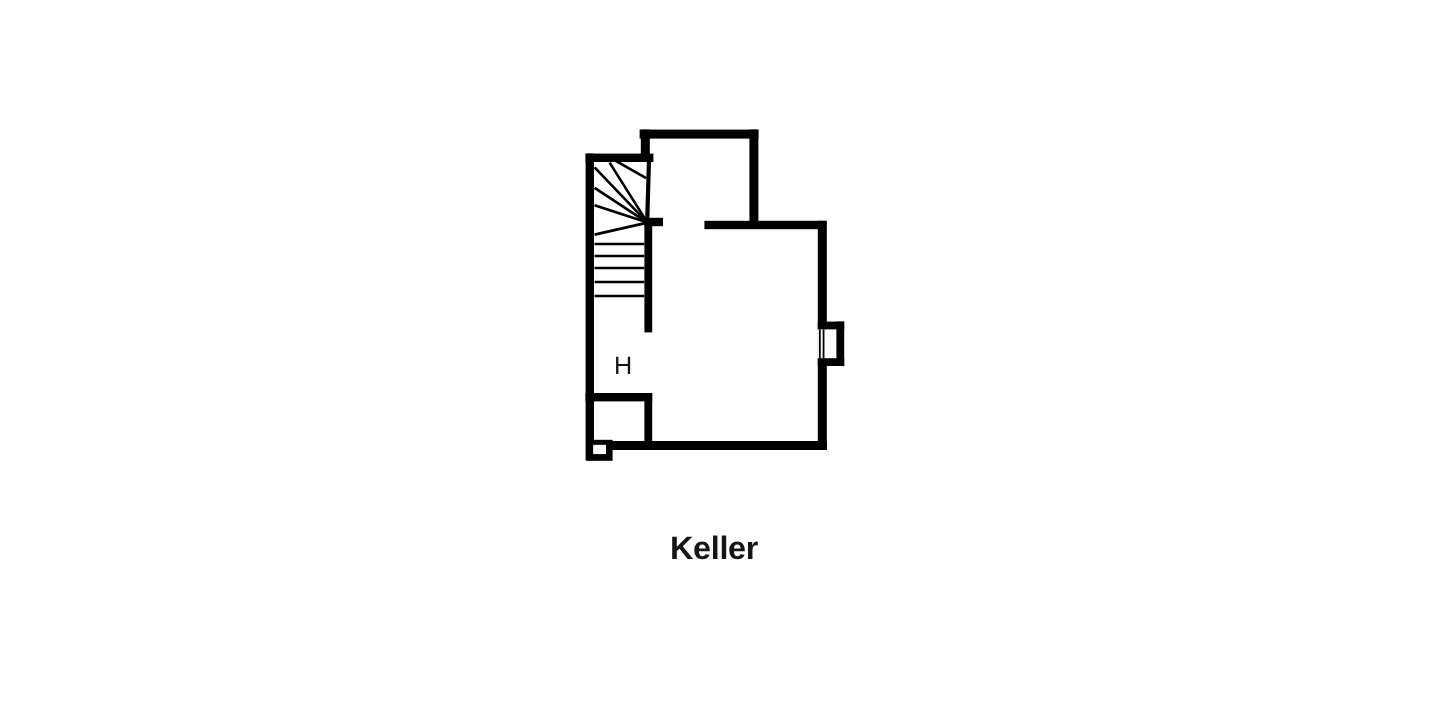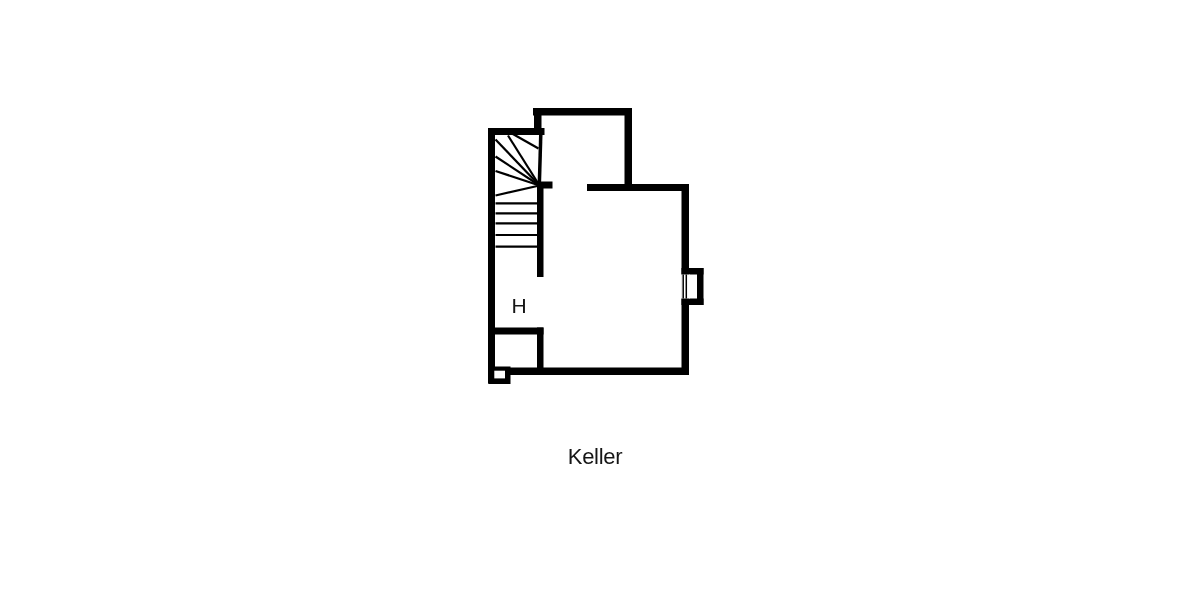--- a/index.html
+++ b/index.html
@@ -32,22 +32,23 @@
   }
   #room-label {
     left: 519px;
     top: 306px;
     font-size: 21px;
     letter-spacing: -0.3px;
   }
   #caption-label {
     left: 595px;
     top: 457px;
-    font-size: 22px;
+    font-size: 27px;
     letter-spacing: -0.3px;
+    font-weight: bold;
   }
 </style>
 </head>
 <body>
 
 <div id="canvas" style="background: rgb(255, 255, 255);">
   <svg id="plan-svg" viewBox="0 0 1200 600" xmlns="http://www.w3.org/2000/svg">
     <g id="wall-layer">
         <rect x="533" y="108" width="99" height="7.5" fill="#000000"></rect>
         <rect x="534" y="108" width="7.5" height="27" fill="#000000"></rect>

